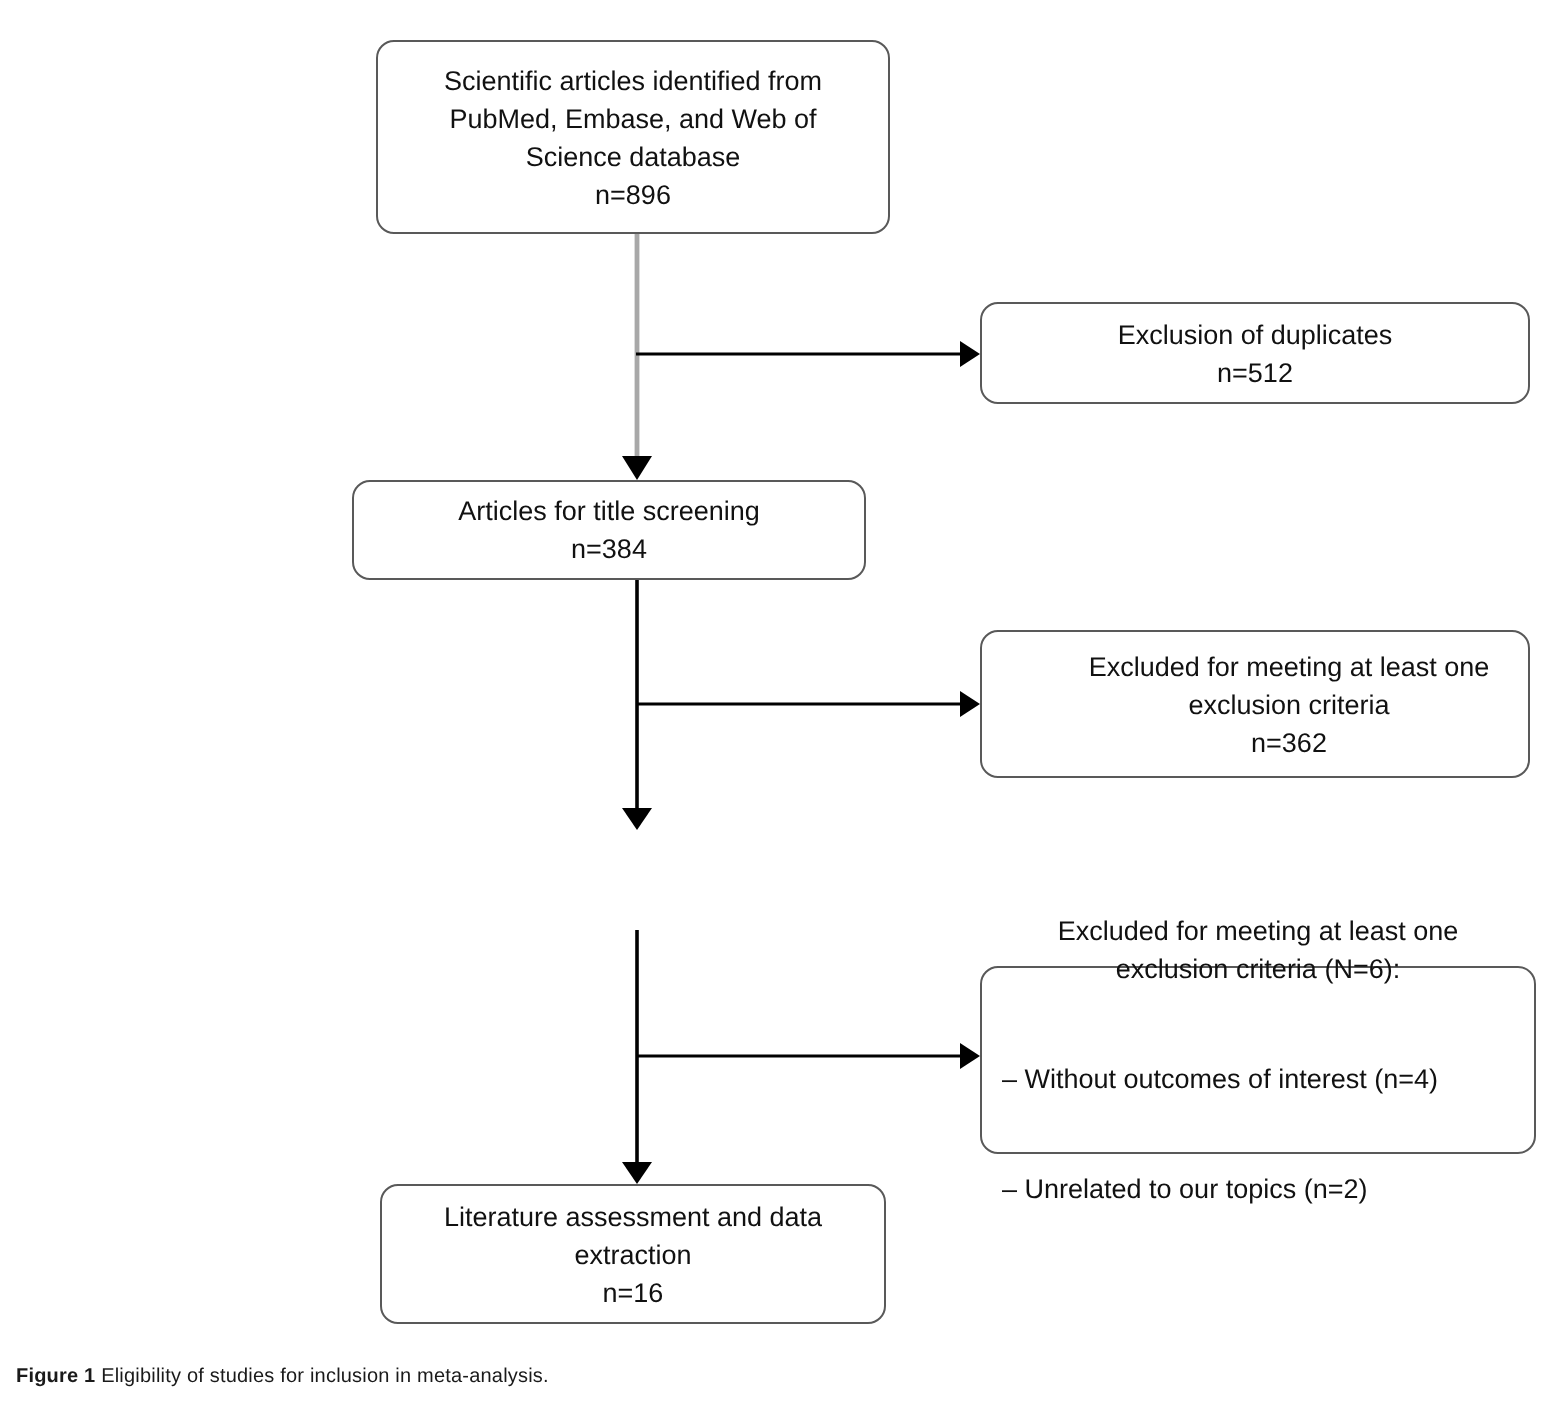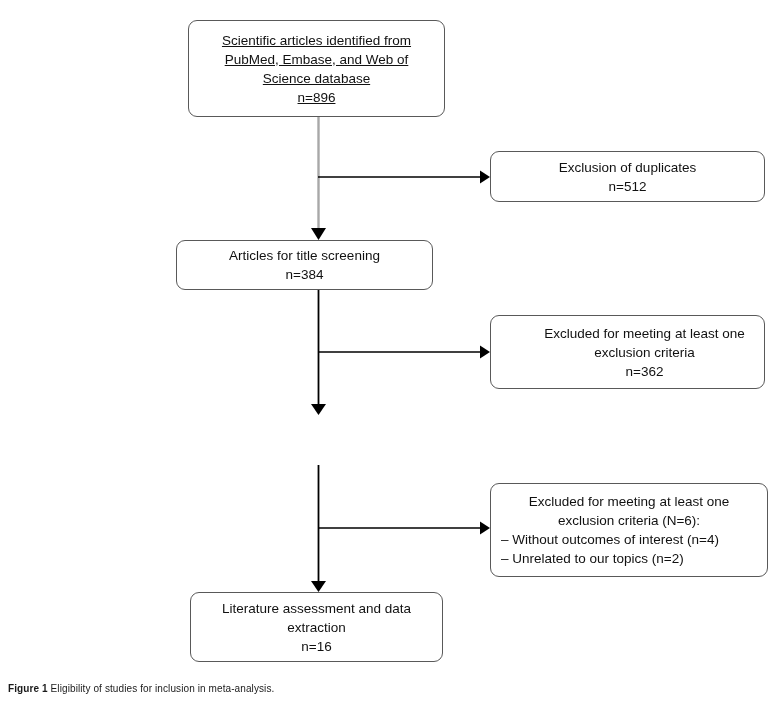--- a/index.html
+++ b/index.html
@@ -31,31 +31,31 @@
     border-radius:9px;
     background:var(--bg);
     display:flex;flex-direction:column;
     justify-content:center;align-items:center;
     text-align:center;
     font-size:13.5px;line-height:19px;color:var(--text);
     padding:4px 10px;
   }
   .box .box-label{display:block;}
   .box .box-count{display:block;}
-  .box-identified{left:188px;top:20px;width:257px;height:97px;text-decoration:underline;}
+  .box-identified{left:188px;top:20px;width:257px;height:97px;}
   .box-duplicates{left:490px;top:151px;width:275px;height:51px;}
   .box-title-screening{left:176px;top:240px;width:257px;height:50px;}
   .box-excluded-title{left:490px;top:315px;width:275px;height:74px;padding-left:44px;}
   .box-fulltext-screening{left:188px;top:415px;width:257px;height:50px;}
   .box-excluded-fulltext{
     left:490px;top:483px;width:278px;height:94px;
     align-items:stretch;padding:6px 8px;
   }
   .box-excluded-fulltext .box-label{text-align:center;}
-  .box-excluded-fulltext .item-line{display:block;text-align:left;padding-left:2px;}
+  .box-excluded-fulltext .item-line{display:block;text-align:left;padding-left:2px;margin-top:36px;}
   .box-assessment{left:190px;top:592px;width:253px;height:70px;}
   .caption{
     position:absolute;left:8px;top:683px;
     font-size:10px;color:#1a1a1a;letter-spacing:0.1px;
   }
   .caption .cap-label{font-weight:bold;}
 </style>
 </head>
 <body>
 

